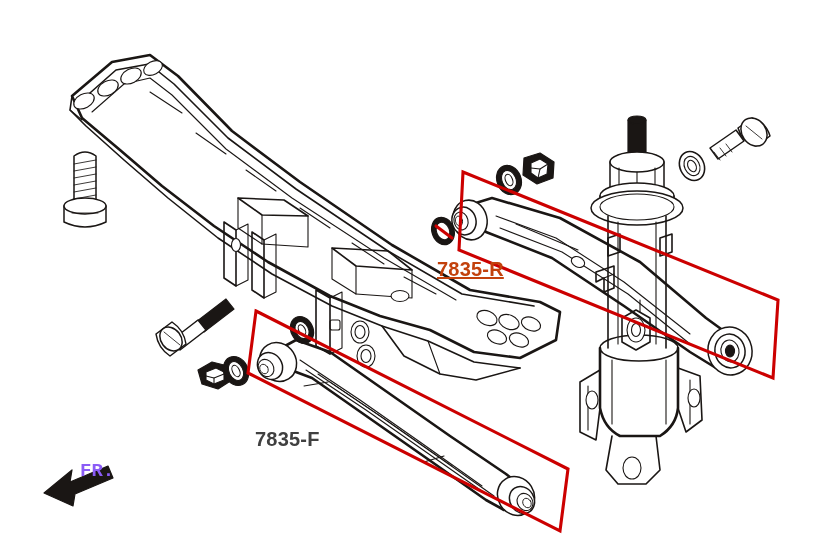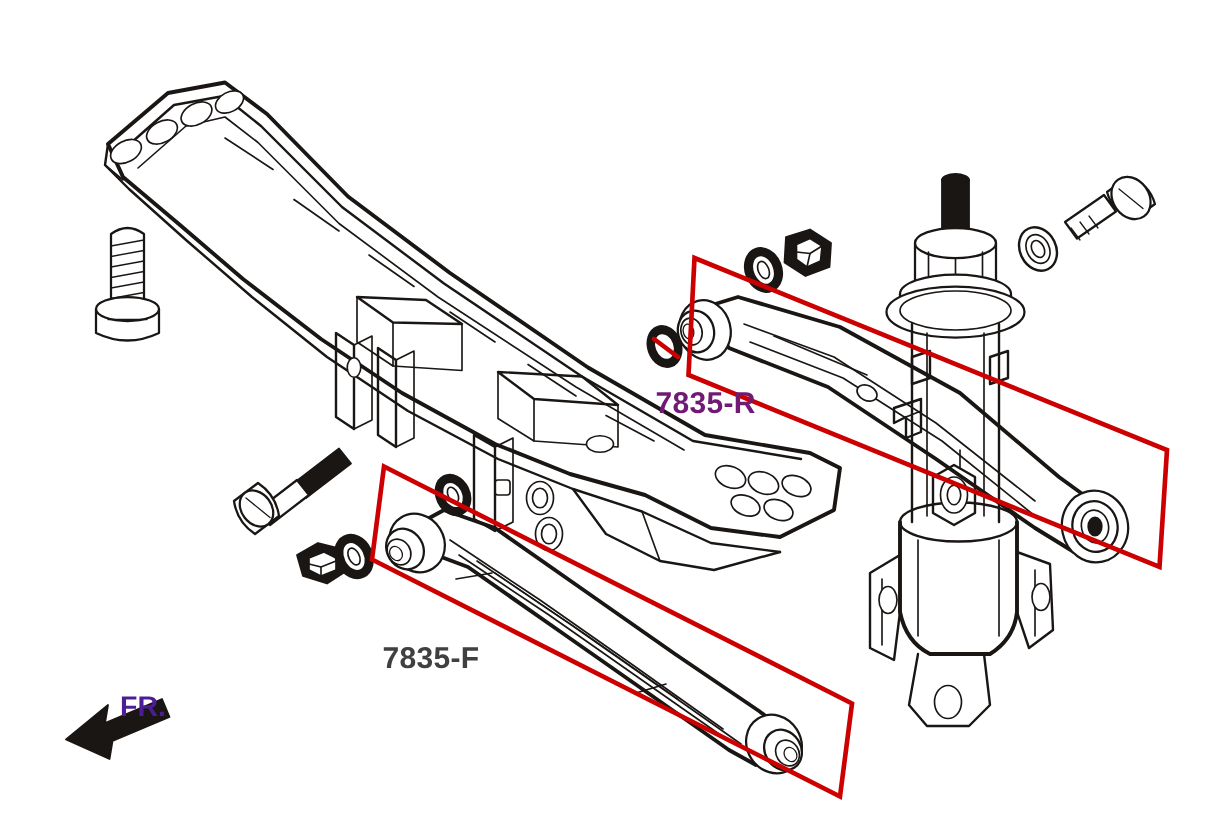--- a/index.html
+++ b/index.html
@@ -95,24 +95,24 @@
     letter-spacing: 0.2px;
     white-space: nowrap;
     line-height: 1;
   }
   #label-rear { left: 437px; top: 259px; }
   #label-front { left: 255px; top: 429px; }
   #label-fr {
     position: absolute;
     left: 80px;
     top: 462px;
-    font-family: Liberation Sans, sans-serif;
+    font-family: Liberation Mono, monospace;
     font-weight: bold;
     font-size: 19px;
-    color: #4c1d95;
+    color: #8b5cf6;
     line-height: 1;
     white-space: nowrap;
   }
 </style>
 </head>
 <body>
 
 <div id="canvas">
 
   <svg class="layer" viewBox="0 0 815 543">
@@ -346,17 +346,17 @@
 
   <svg class="layer" viewBox="0 0 815 543">
 
     <polygon class="box-line" stroke="#cc0000" points="463,172 778,300 773,378 459,250"></polygon>
 
     <polygon class="box-line" stroke="#cc0000" points="256,311 568,469 560,531 248,373"></polygon>
 
     <path class="accent-line" stroke="#cc0000" d="M436,226 L452,238"></path>
   </svg>
 
-  <div class="part-label" id="label-rear" style="color:#701a75;">7835-R</div>
+  <div class="part-label" id="label-rear" style="color:#c2410c;text-decoration:underline;">7835-R</div>
   <div class="part-label" id="label-front" style="color:#404040;">7835-F</div>
   <div id="label-fr">FR.</div>
 
 </div>
 
 </body></html>

